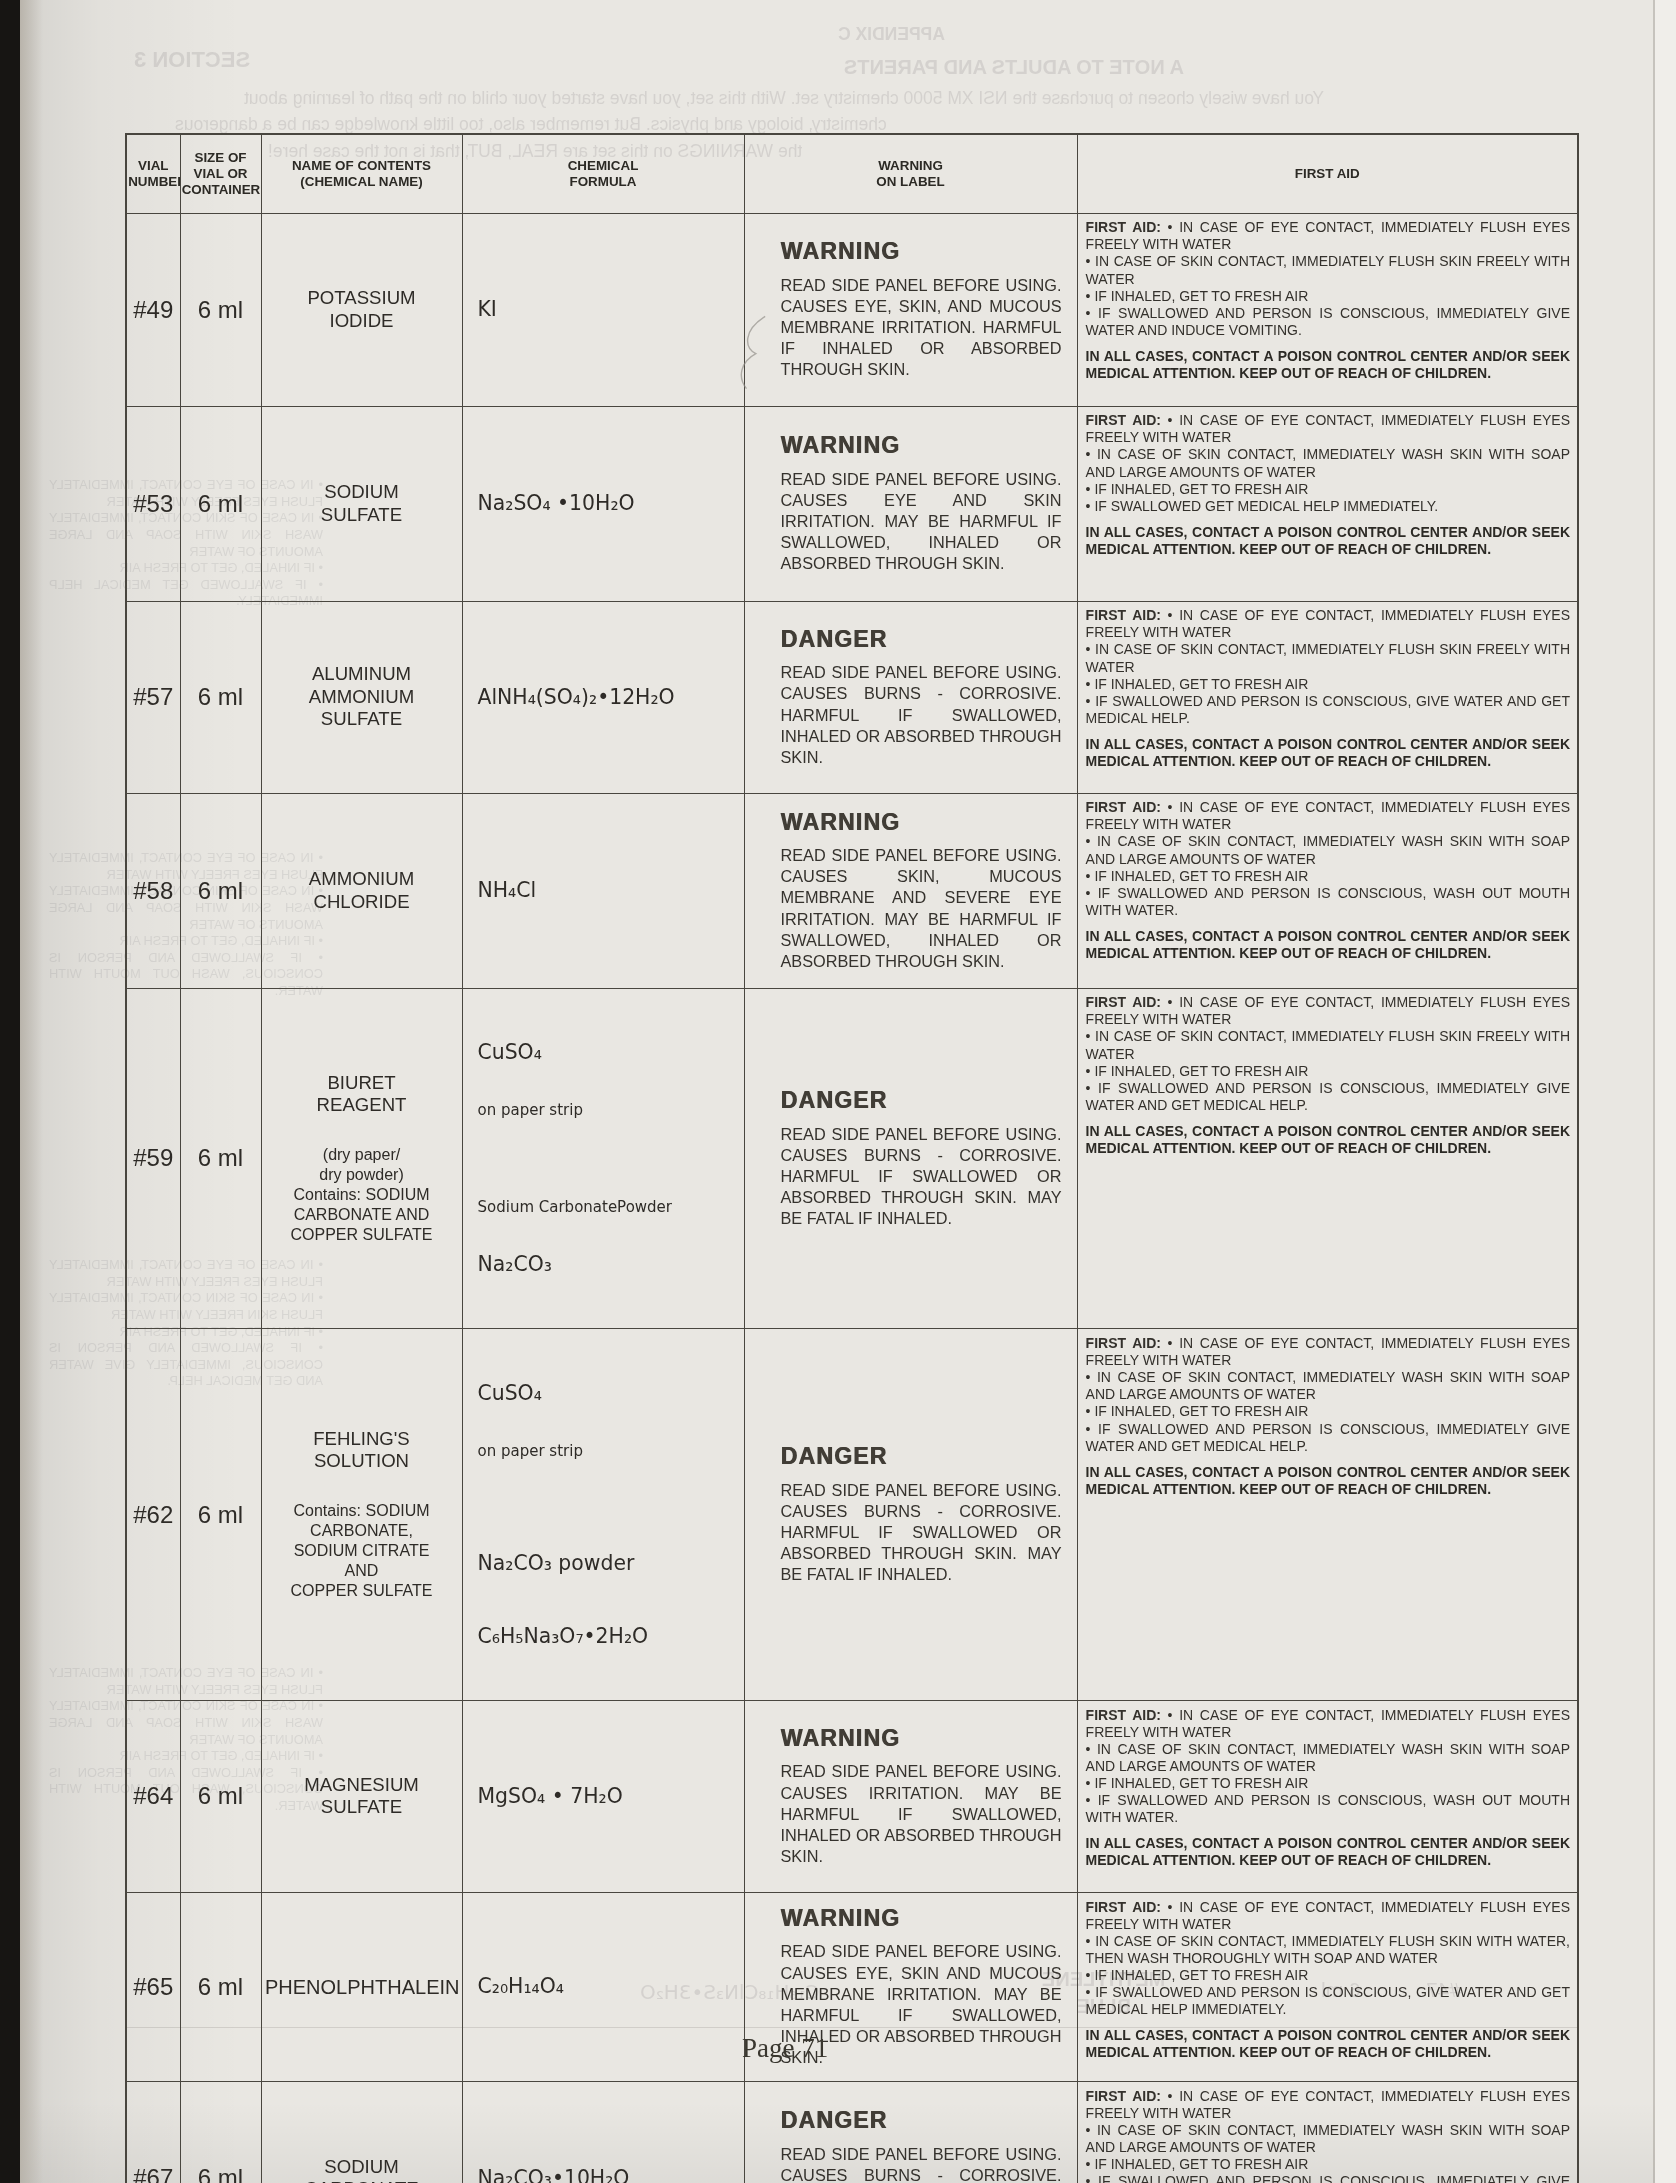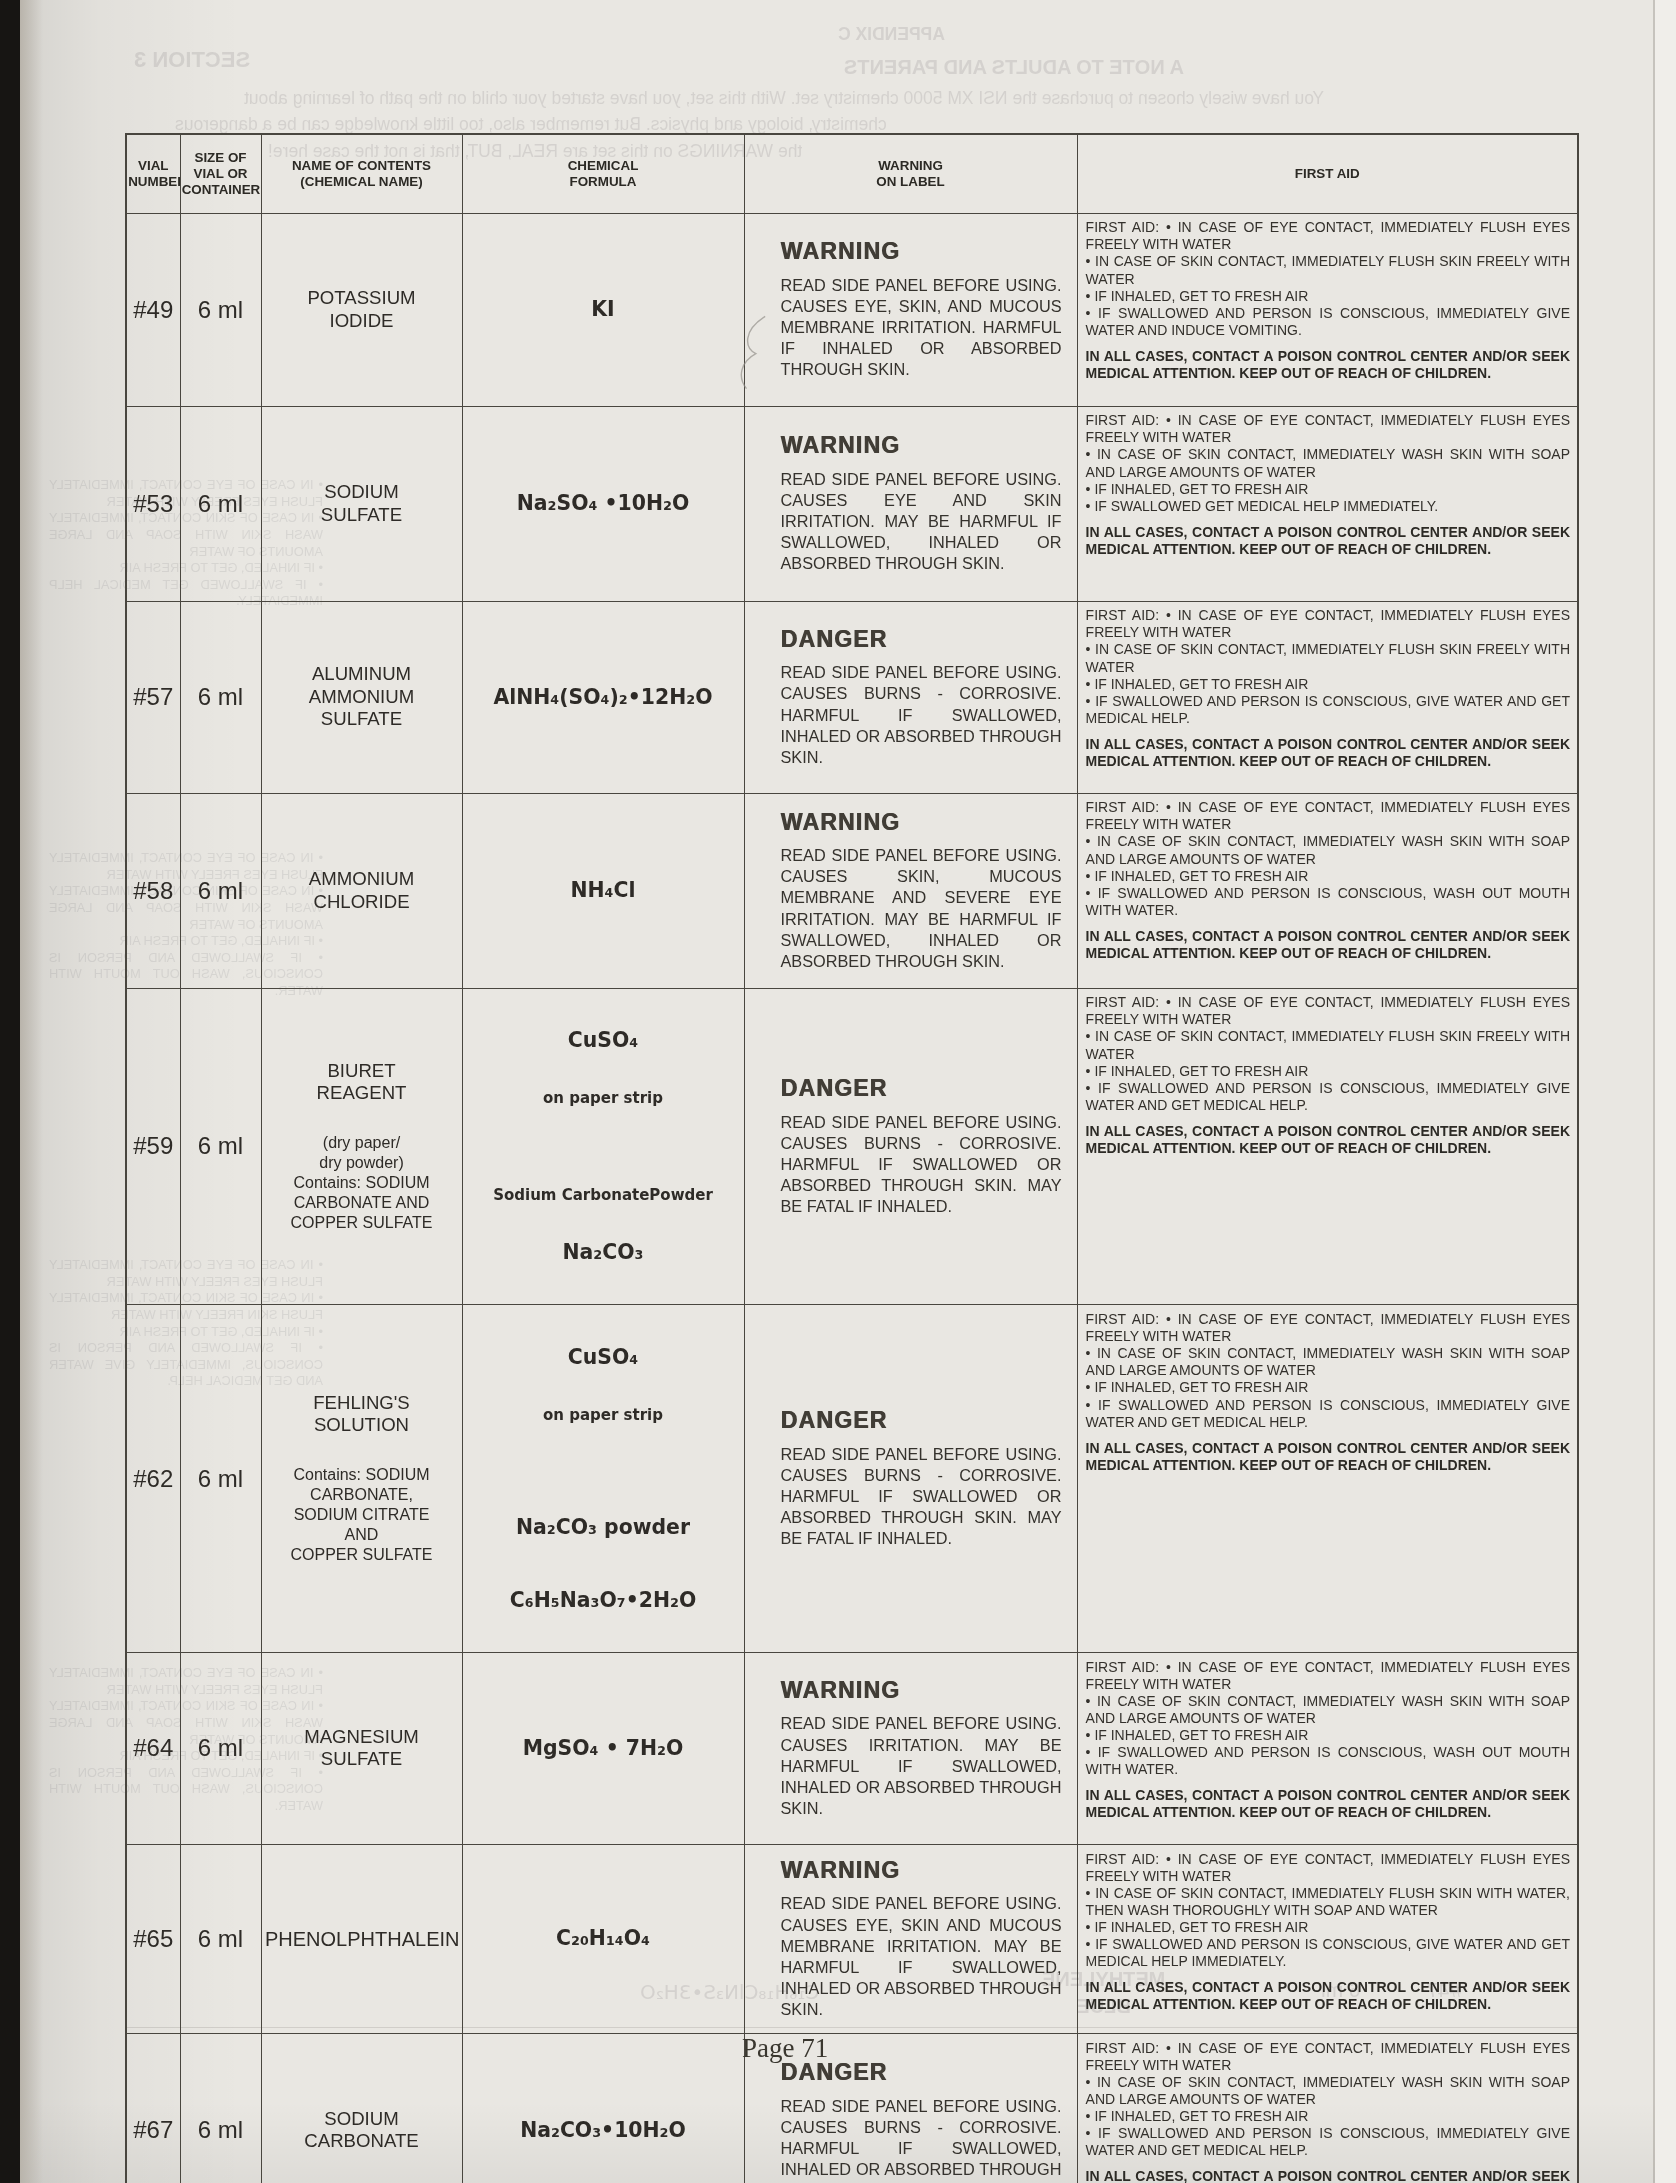--- a/index.html
+++ b/index.html
@@ -48,34 +48,34 @@
 
   .chem-table th{
     font-size:13.4px;font-weight:bold;text-align:center;vertical-align:middle;
     white-space:pre-line;line-height:1.18;color:#2c2a25;padding:2.3px 1.2px;
   }
   .cell-vial,.cell-size{font-size:24px;text-align:center;vertical-align:middle;color:#2e2b27;}
   .cell-name{font-size:18.6px;text-align:center;vertical-align:middle;
     white-space:pre-line;line-height:1.22;color:#2e2b27;padding:3.5px;}
   .cell-name .name-sub{font-size:16px;line-height:1.25;margin-top:5.8px;white-space:pre-line;}
   .cell-name.small-name{font-size:20px;}
-  .cell-formula{font-family:"DejaVu Sans",sans-serif;font-size:20.4px;text-align:center;
-    vertical-align:middle;white-space:pre-line;line-height:1.2;color:#2e2b27;padding:3px;font-weight:bold;}
+  .cell-formula{font-family:"DejaVu Sans",sans-serif;font-size:20.4px;
+    vertical-align:middle;white-space:pre-line;line-height:1.2;color:#2e2b27;padding:15px;}
   .cell-formula .f-note{font-size:15px;}
   .cell-formula .f-block{margin:12px 0;}
   .cell-formula .f-gap{height:30px;}
 
   .cell-warning{vertical-align:middle;padding:5.8px 15px 5.8px 36px;}
   .warn-head{font-size:23px;font-weight:bold;letter-spacing:1.2px;color:#413d36;
     text-shadow:0.8px 0 0 currentColor;margin-bottom:9.3px;}
   .warn-body{font-size:16.3px;line-height:1.3;text-align:justify;color:#35322d;}
 
   .cell-fa{vertical-align:top;padding:5.8px 7px 4.7px 8.1px;}
   .fa-body{font-size:14px;line-height:1.22;white-space:pre-line;text-align:justify;color:#34312c;}
-  .fa-label{font-weight:normal;}
+  .fa-label{font-weight:bold;}
   .fa-bold{font-size:14px;line-height:1.22;font-weight:bold;white-space:pre-line;
     text-align:justify;margin-top:9px;color:#2c2a25;}
 
   .pen-mark{position:absolute;left:729px;top:314px;opacity:.65;}
 
   .page-number{
     position:absolute;left:742px;top:2033px;
     font-family:"Liberation Serif",serif;font-size:27px;color:#3a372f;
   }
 </style>

